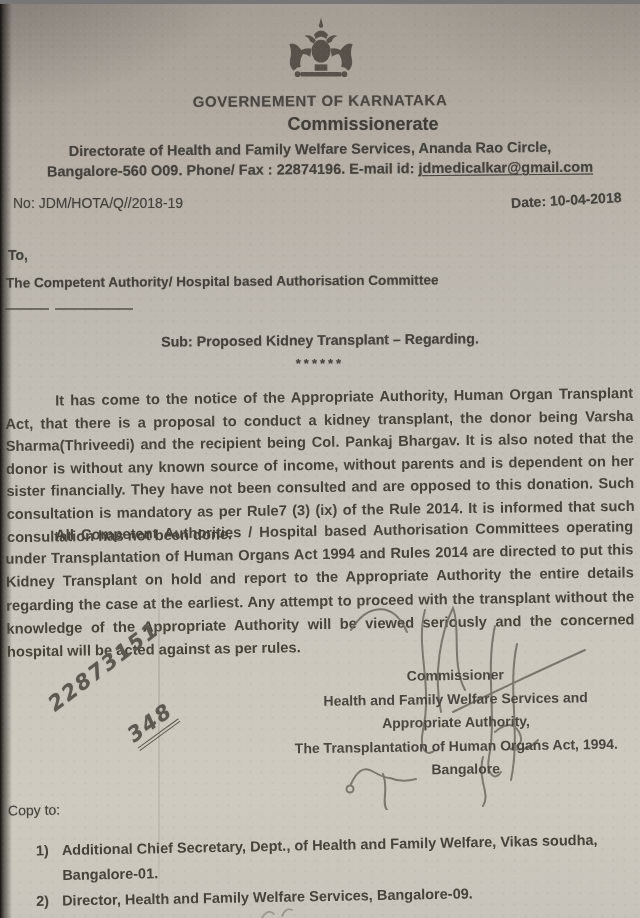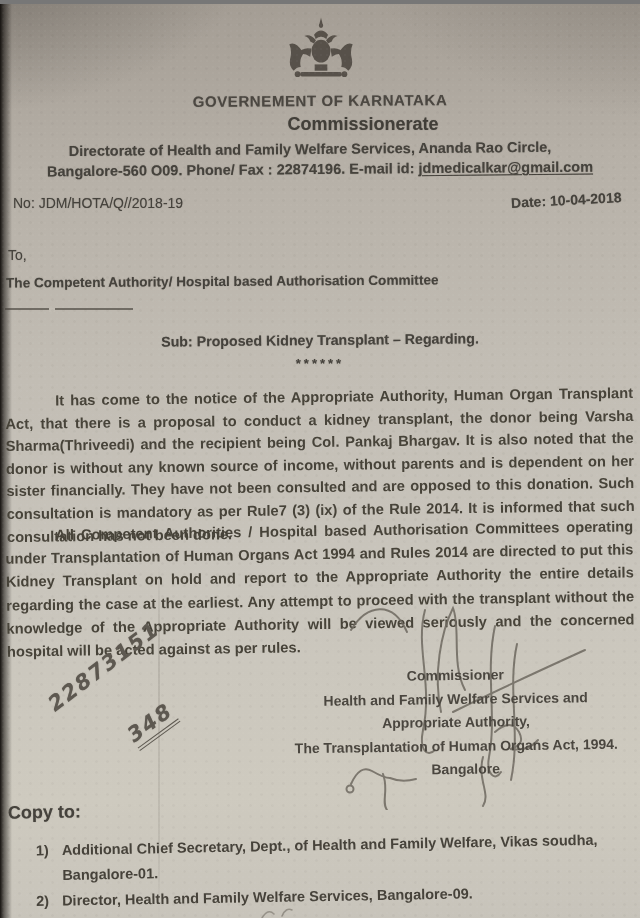--- a/index.html
+++ b/index.html
@@ -32,21 +32,21 @@
     font-size:18px;font-weight:bold;color:#413e38;padding-left:43px;}
   .addr1{position:absolute;left:0;top:137px;width:620px;text-align:center;
     font-size:14.5px;font-weight:bold;transform:rotate(-.5deg);}
   .addr2{position:absolute;left:0;top:157px;width:640px;text-align:center;
     font-size:14.5px;font-weight:bold;transform:rotate(-.5deg);}
   .addr2 .email{text-decoration:underline;text-underline-offset:2px;}
 
   .refno{position:absolute;left:13px;top:191px;font-size:14px;font-weight:normal;}
   .date{position:absolute;right:18px;top:188px;font-size:14px;font-weight:bold;transform:rotate(-3deg);}
 
-  .to{position:absolute;left:8px;top:243px;font-size:14px;font-weight:normal;}
+  .to{position:absolute;left:8px;top:243px;font-size:14px;font-weight:bold;}
   .addressee{position:absolute;left:6px;top:270px;font-size:13.6px;font-weight:bold;transform:rotate(-.4deg);}
   .dashline{position:absolute;left:5px;top:304px;width:128px;border-top:2px solid rgba(70,66,60,.65);}
   .dashline::after{content:"";position:absolute;left:44px;top:-2px;width:6px;height:4px;background:#c2bdb4;}
 
   .subject{position:absolute;left:0;top:328px;width:640px;text-align:center;
     font-size:14.2px;font-weight:bold;transform:rotate(-.6deg);}
   .stars{position:absolute;left:0;top:352px;width:640px;text-align:center;
     font-size:13px;font-weight:bold;letter-spacing:3px;}
 
   .para{position:absolute;left:6px;width:628px;margin:0;
@@ -61,21 +61,21 @@
     font-size:14px;font-weight:bold;line-height:23.5px;transform:rotate(-.8deg);color:#4a463f;}
   .sigblock .bang{padding-left:18px;}
 
   .hw{position:absolute;font-size:21px;letter-spacing:2px;color:#5d5850;
     font-family:"DejaVu Sans",sans-serif;font-style:italic;font-weight:bold;
     text-shadow:0 0 1px rgba(85,80,72,.5);}
   .hw1{left:58px;top:688px;transform:rotate(-37deg);transform-origin:left bottom;}
   .hw2{left:140px;top:718px;transform:rotate(-36deg);transform-origin:left bottom;
     border-bottom:4px double #5d5850;padding-bottom:1px;}
 
-  .copyto{position:absolute;left:8px;top:798px;font-size:18px;font-weight:bold;transform:rotate(-1deg);}
+  .copyto{position:absolute;left:8px;top:798px;font-size:14px;font-weight:normal;transform:rotate(-1deg);}
   .ci{position:absolute;font-size:14.5px;font-weight:bold;color:#46423a;}
   .ci .num{display:inline-block;width:26px;}
   .ci1{left:36px;top:833px;width:580px;transform:rotate(-1.1deg);}
   .ci1 .l2{margin-left:26px;margin-top:9px;}
   .ci2{left:36px;top:884px;width:580px;transform:rotate(-1deg);}
 
   .fold{position:absolute;left:158px;top:560px;width:2px;height:358px;
     background:linear-gradient(180deg,transparent,rgba(90,84,76,.18) 20%,rgba(90,84,76,.12) 80%,transparent);}
   .stray{position:absolute;left:258px;top:900px;width:40px;height:18px;opacity:.55;}
 </style>

